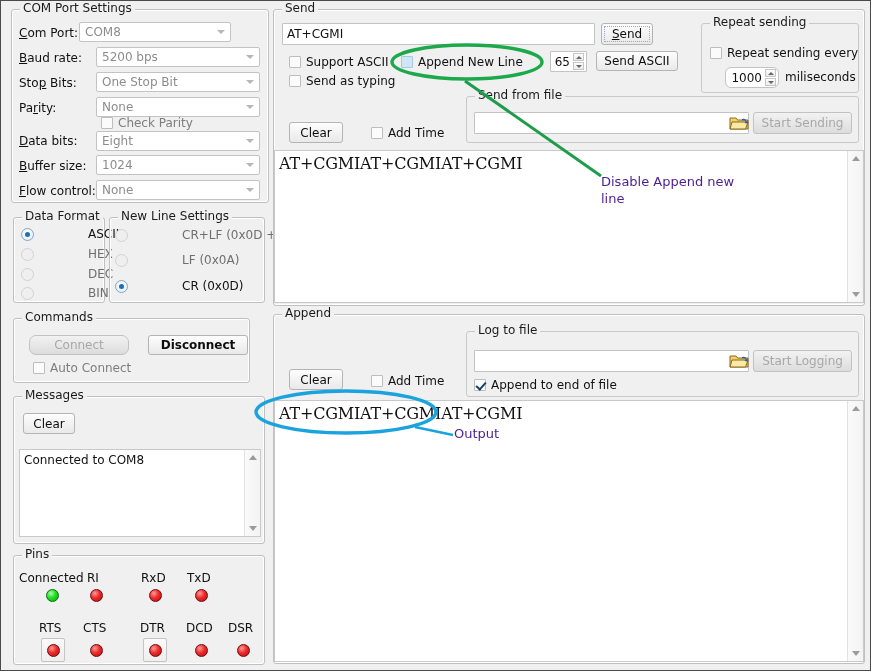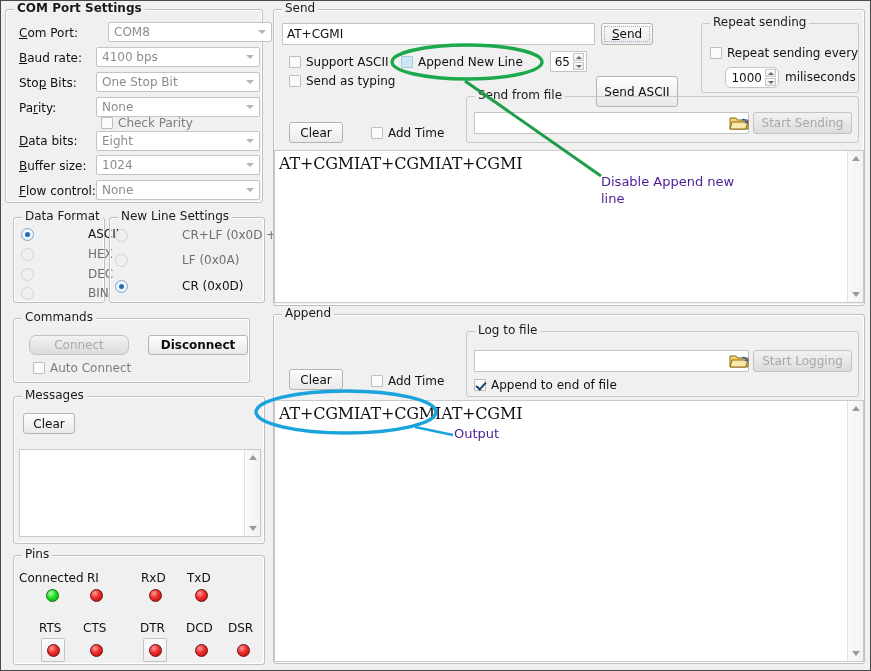--- a/index.html
+++ b/index.html
@@ -140,33 +140,33 @@
   
   .folder{position:absolute;width:20px;height:18px;}
 
   
   .anno{position:absolute;pointer-events:none;}
   .annotxt{position:absolute;font-size:13px;color:#4c1d95;line-height:17px;white-space:pre-line;}
 </style>
 </head>
 <body>
 
-<div class="grp dbl" style="left:4px;top:8px;width:258px;height:194px;font-weight:bold;">
+<div class="grp dbl" style="left:10px;top:8px;width:258px;height:194px;">
   <span class="cap">COM Port Settings</span>
 </div>
 
 <div class="lbl" style="left:18px;top:25px;"><u>C</u>om Port:</div>
-<div class="combo" style="left:107px;top:21px;width:164px;">
+<div class="combo" style="left:78px;top:21px;width:152px;">
   <span>COM8</span>
   <span class="arw"></span>
 </div>
 
 <div class="lbl" style="left:18px;top:50px;"><u>B</u>aud rate:</div>
 <div class="combo" style="left:95px;top:46px;width:164px;">
-  <span>4100 bps</span>
+  <span>5200 bps</span>
   <span class="arw"></span>
 </div>
 
 <div class="lbl" style="left:18px;top:75px;">Sto<u>p</u> Bits:</div>
 <div class="combo" style="left:95px;top:71px;width:164px;">
   <span>One Stop Bit</span>
   <span class="arw"></span>
 </div>
 
 <div class="lbl" style="left:18px;top:100px;">Pa<u>r</u>ity:</div>
@@ -248,20 +248,21 @@
   <span class="tx">Auto Connect</span>
 </div>
 
 <div class="grp dbl" style="left:12px;top:395px;width:252px;height:148px;">
   <span class="cap">Messages</span>
 </div>
 <div class="btn" style="left:22px;top:412px;width:52px;height:21px;">
   <span>Clear</span>
 </div>
 <div class="area" style="left:18px;top:448px;width:242px;height:88px;">
+  <div class="txt plain">Connected to COM8</div>
   <div class="sbar">
     <span class="ar t"></span>
     <span class="ar b"></span>
   </div>
 </div>
 
 <div class="grp dbl" style="left:12px;top:554px;width:252px;height:110px;">
   <span class="cap">Pins</span>
 </div>
 
@@ -304,21 +305,21 @@
 </div>
 <div class="chk hl" style="left:400px;top:54px;">
   <span class="bx"></span>
   <span class="tx">Append New Line</span>
 </div>
 <div class="spin" style="left:549px;top:50px;width:37px;">
   <span>65</span>
   <span class="up"></span>
   <span class="dn"></span>
 </div>
-<div class="btn" style="left:595px;top:50px;width:82px;height:31px;margin-top:25px;">
+<div class="btn" style="left:595px;top:50px;width:82px;height:20px;">
   <span>Send ASCII</span>
 </div>
 
 <div class="chk" style="left:288px;top:73px;">
   <span class="bx"></span>
   <span class="tx">Send as typing</span>
 </div>
 
 <div class="grp" style="left:700px;top:22px;width:158px;height:70px;">
   <span class="cap">Repeat sending</span>

